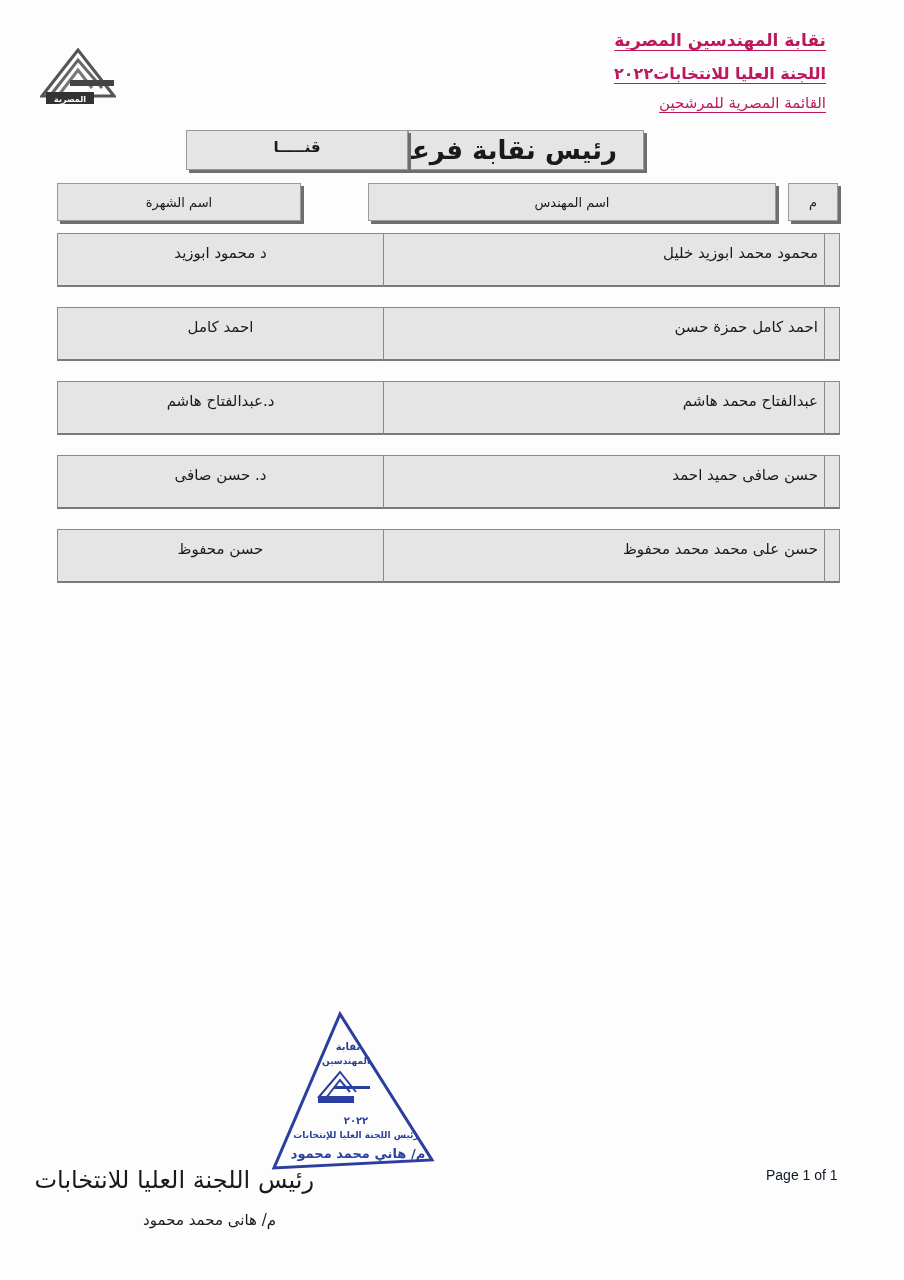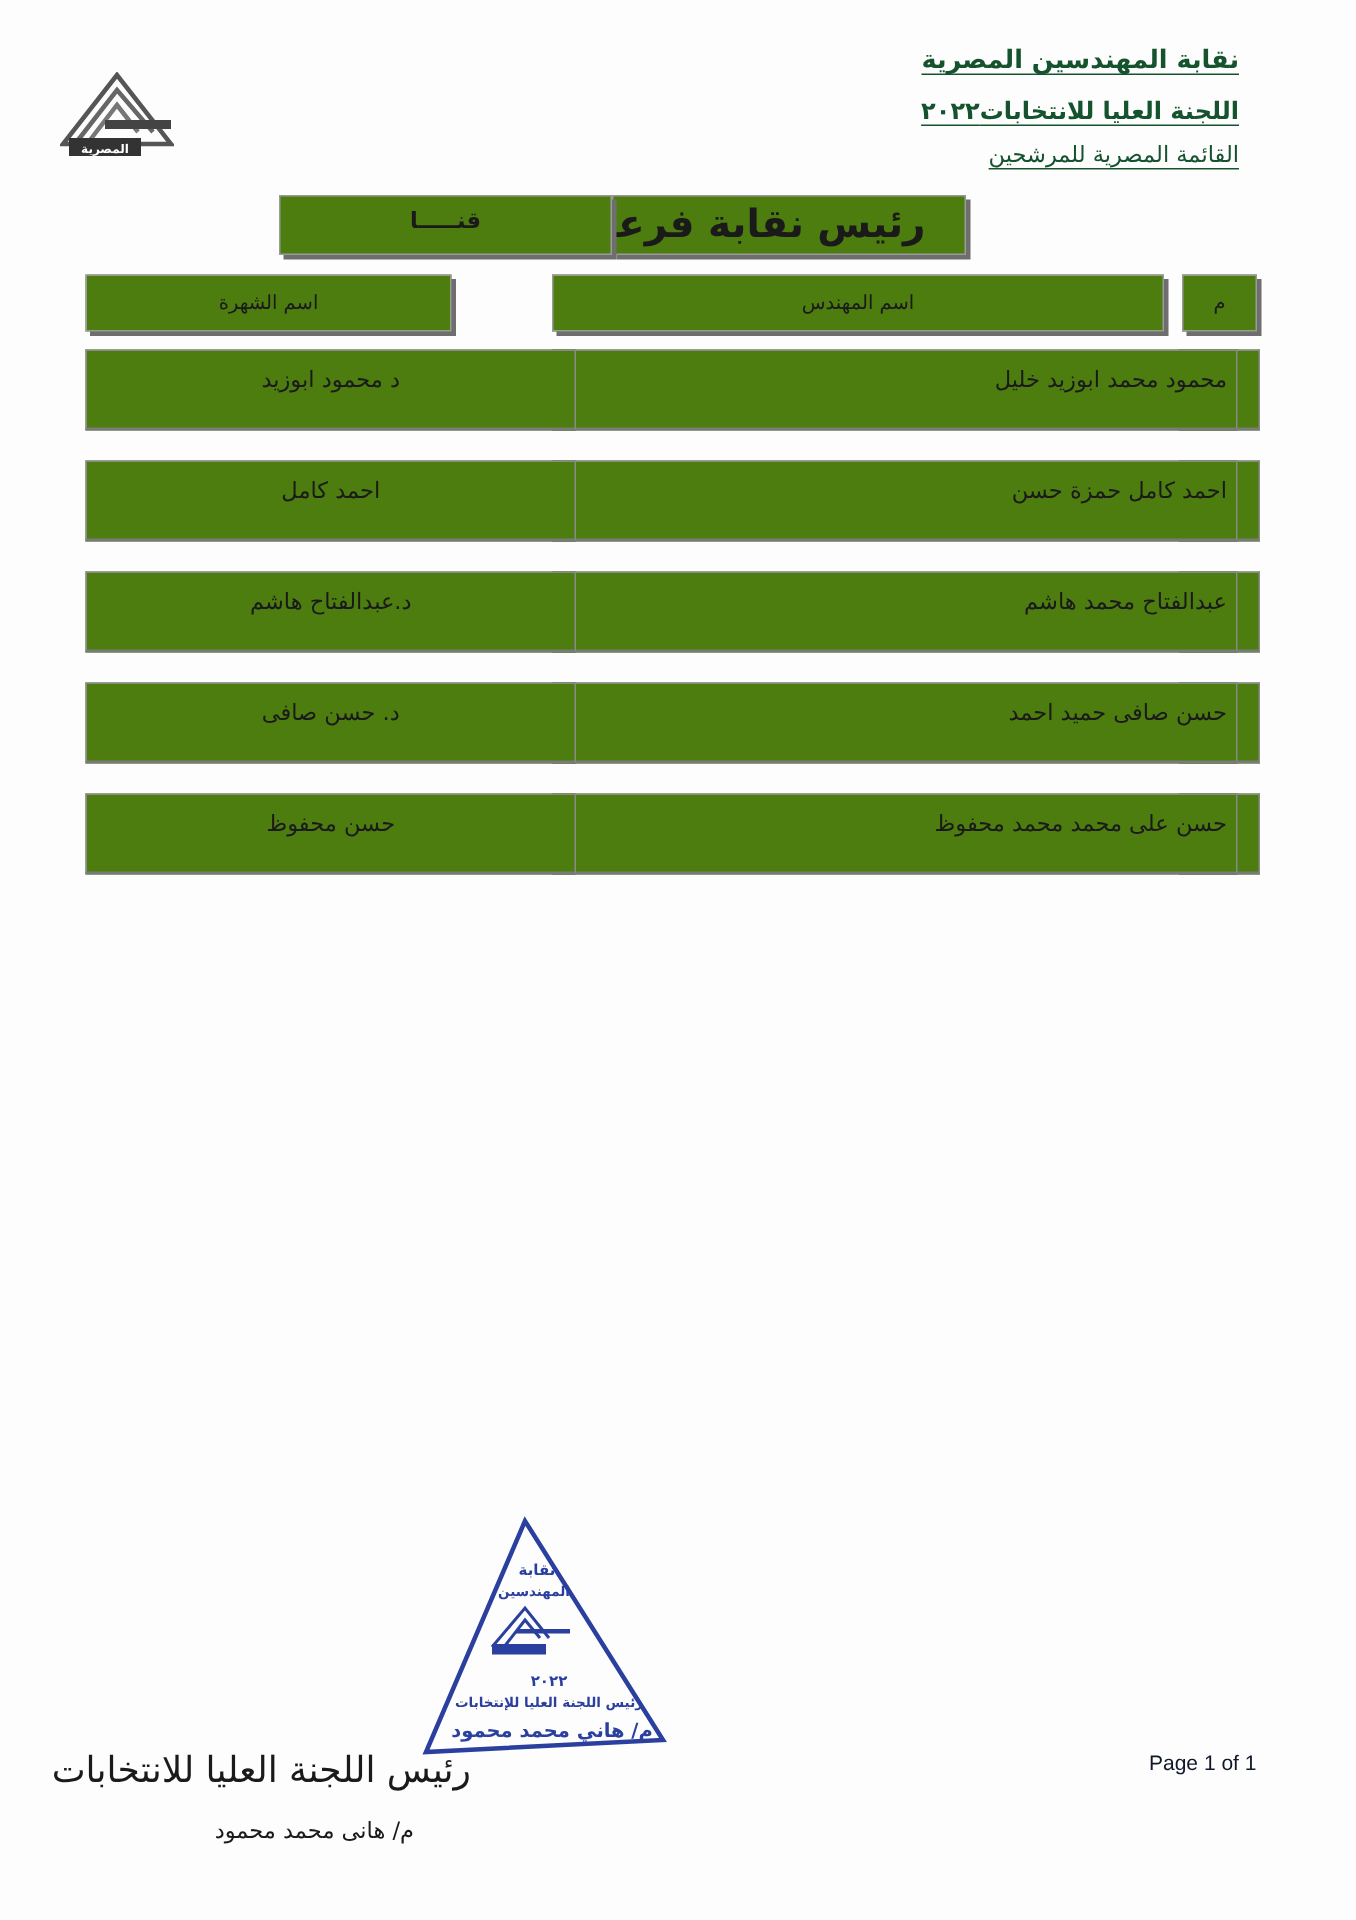--- a/index.html
+++ b/index.html
@@ -6,30 +6,30 @@
   body {
     width:904px; height:1280px; position:relative; overflow:hidden;
     background:#fdfdfd;
     font-family:"DejaVu Sans", sans-serif;
     color:#1a1a1a;
   }
   .hdr-line {
     position:absolute; right:78px; direction:rtl; text-align:center;
     font-family:"DejaVu Sans", sans-serif; font-weight:bold;
     text-decoration:underline; text-underline-offset:4px;
-    white-space:nowrap; color:#14532d;
+    white-space:nowrap; color:#be185d;
   }
   .hdr1 { top:30px; font-size:17px; }
   .hdr2 { top:64px; font-size:16px; }
   .hdr3 { top:94px; font-size:15px; font-weight:normal; }
 
   .logo { position:absolute; left:40px; top:48px; width:76px; height:62px;text-align:center; }
 
   .box {
-    position:absolute; background:#4d7c0f;
+    position:absolute; background:#e5e5e5;
     border:1px solid #9a9a9a;
     box-shadow: 3px 3px 0 #6e6e6e;
     box-sizing:border-box;
   }
   .box.thin { box-shadow:none; border:1px solid #8a8a8a; border-bottom:2px solid #7a7a7a; }
 
   .title-box-right { left:408px; top:130px; width:236px; height:40px; }
   .title-box-left { left:186px; top:130px; width:222px; height:40px; }
   .title-text {
     position:absolute; top:0; bottom:0; display:flex; align-items:center;
@@ -47,21 +47,21 @@
   .num-cell { left:786px; width:54px; display:flex; align-items:flex-start; justify-content:center; padding-top:10px; font-family:"DejaVu Serif", serif; font-size:17px; font-weight:bold; }
   .eng-cell { left:368px; width:457px; direction:rtl; }
   .eng-cell span { position:absolute; right:6px; top:10px; font-size:15px; white-space:nowrap; }
   .pop-cell { left:57px; width:327px; direction:rtl; }
   .pop-cell span { position:absolute; left:0; right:0; top:10px; text-align:center; font-size:15px; white-space:nowrap; }
 
   .footer-title { position:absolute; right:590px; top:1166px; font-size:24px; direction:rtl; white-space:nowrap; }
   .footer-name { position:absolute; right:628px; top:1211px; font-size:15px; direction:rtl; white-space:nowrap; }
   .page-num { position:absolute; left:766px; top:1167px; font-family:"Liberation Sans", sans-serif; font-size:14px; color:#0f172a; }
 
-  .stamp { position:absolute; left:278px; top:1010px; width:170px; height:170px; }
+  .stamp { position:absolute; left:268px; top:1010px; width:170px; height:170px; }
   .stamp-text { fill:#2a3f9e; font-family:"DejaVu Sans", sans-serif; font-weight:bold; }
 </style>
 </head>
 <body>
 
 <div class="hdr-line hdr1">نقابة المهندسين المصرية</div>
 <div class="hdr-line hdr2">اللجنة العليا للانتخابات٢٠٢٢</div>
 <div class="hdr-line hdr3">القائمة المصرية للمرشحين</div>
 
 <div class="logo">

